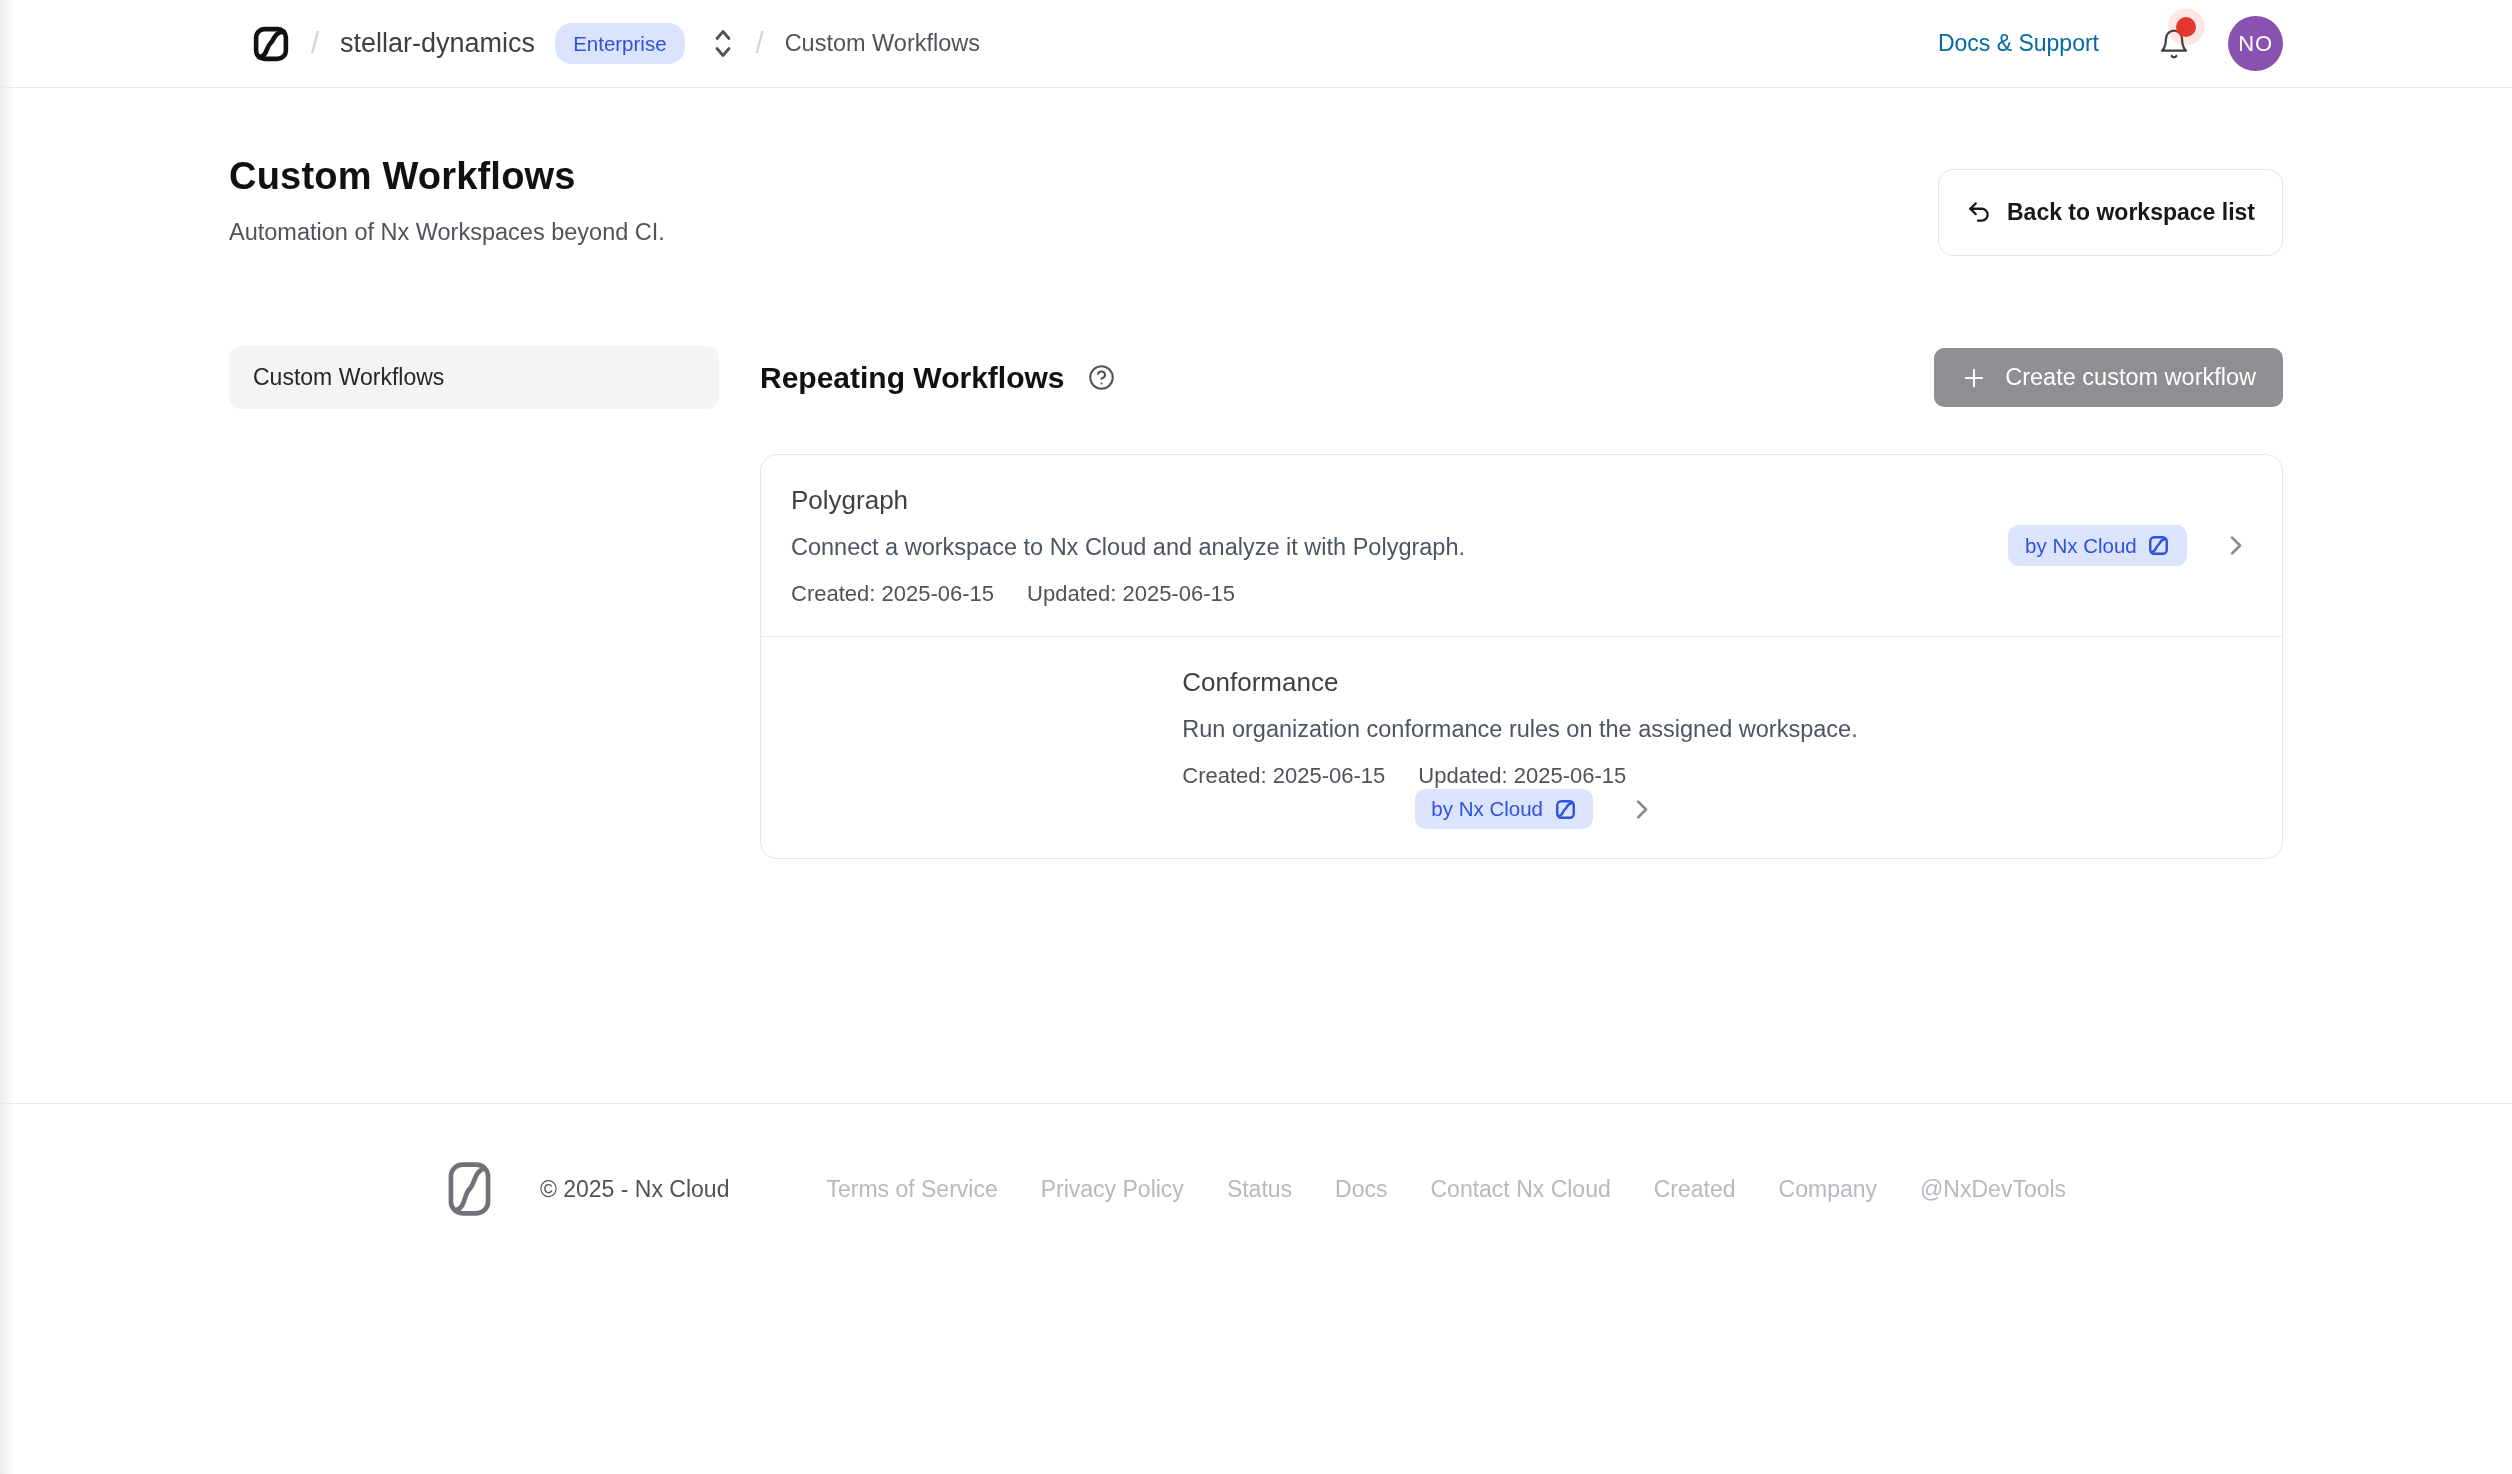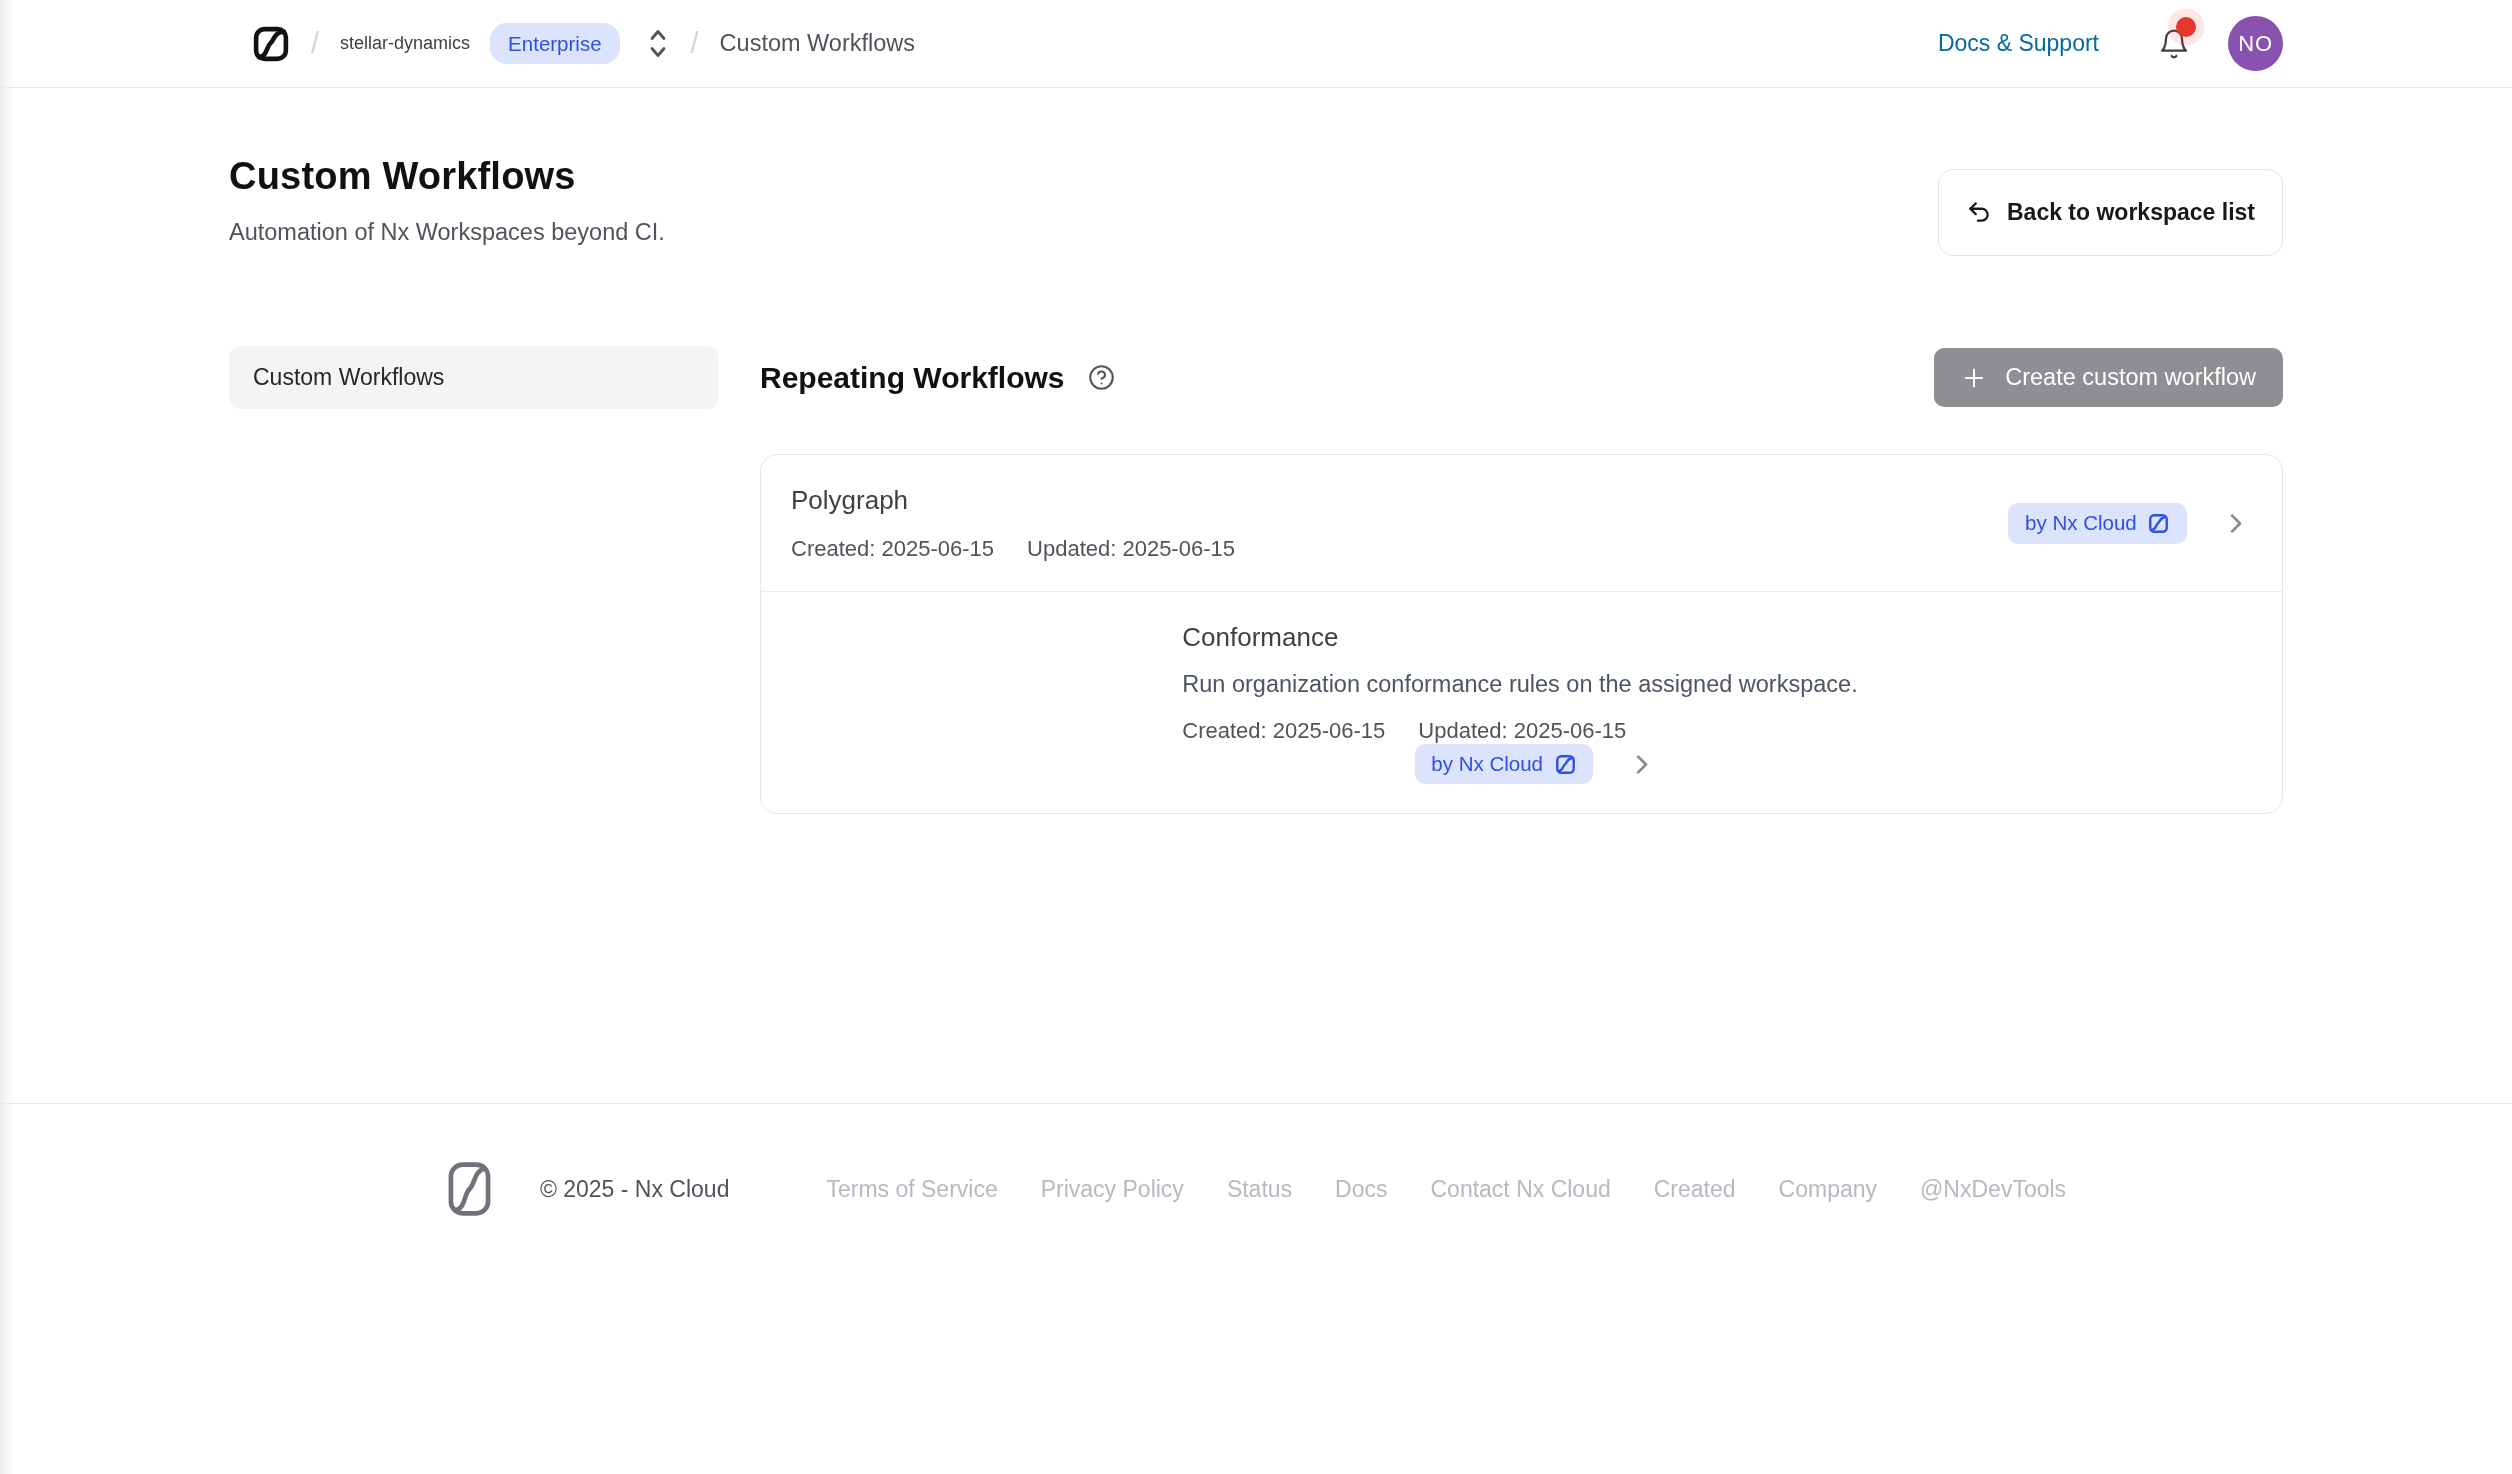--- a/index.html
+++ b/index.html
@@ -7,21 +7,21 @@
     font-family:"Liberation Sans", sans-serif; color:#18181b; }
   .edge-strip { position:absolute; left:0; top:0; width:13.7px; height:1475px;
     background:linear-gradient(to right,#ececf0,rgba(255,255,255,0)); pointer-events:none; }
 
   
   .topbar { height:88px; background:#fff; border-bottom:1.5px solid #e9e9ed;
     display:flex; align-items:center; }
   .topbar-inner { width:2054px; margin:0 auto; display:flex; align-items:center; }
   .brand-logo { width:38px; height:38px; margin-left:23px; display:flex; }
   .crumb-sep { font-size:29px; font-weight:300; color:#d4d4d8; margin:0 21px; }
-  .ws-name { font-size:18px; font-weight:500; color:#3f3f46; }
+  .ws-name { font-size:27px; font-weight:500; color:#3f3f46; }
   .plan-badge { margin-left:20px; background:#dbe3fd; color:#2f51e0; font-size:20.5px;
     font-weight:500; padding:8.4px 18px; border-radius:16.7px; }
   .ws-selector { margin-left:26px; display:flex; align-items:center; cursor:pointer; }
   .crumb-page { font-size:23.5px; color:#52525b; }
   .topbar-right { margin-left:auto; display:flex; align-items:center; }
   .docs-link { font-size:23px; color:#0369a1; cursor:pointer; }
   .bell-wrap { position:relative; margin-left:59px; cursor:pointer; display:flex; }
   .bell-dot { position:absolute; top:-10.6px; right:-6px; width:20px; height:20px;
     border-radius:50%; background:#e5372d; box-shadow:0 0 0 8.4px rgba(229,55,45,.12); }
   .avatar { margin-left:38px; width:55px; height:55px; border-radius:50%; background:#8a52b0;
@@ -163,20 +163,21 @@
             </span>
             <span>Create custom workflow</span>
           </button>
         </div>
 
         <div class="cards">
 
           <div class="wf-row">
             <div class="wf-info">
               <div class="wf-name">Polygraph</div>
+              <div class="wf-desc">Connect a workspace to Nx Cloud and analyze it with Polygraph.</div>
               <div class="wf-meta">
                 <span>Created: 2025-06-15</span>
                 <span>Updated: 2025-06-15</span>
               </div>
             </div>
             <div class="wf-right">
               <span class="nx-badge">
                 <span>by Nx Cloud</span>
                 <svg width="23" height="23" viewBox="0 0 24 24" fill="none" stroke="#2f51e0" stroke-width="2.5" stroke-linecap="round" stroke-linejoin="round">
                   <rect x="3.4" y="3.4" width="17.2" height="17.2" rx="4.2"></rect>

